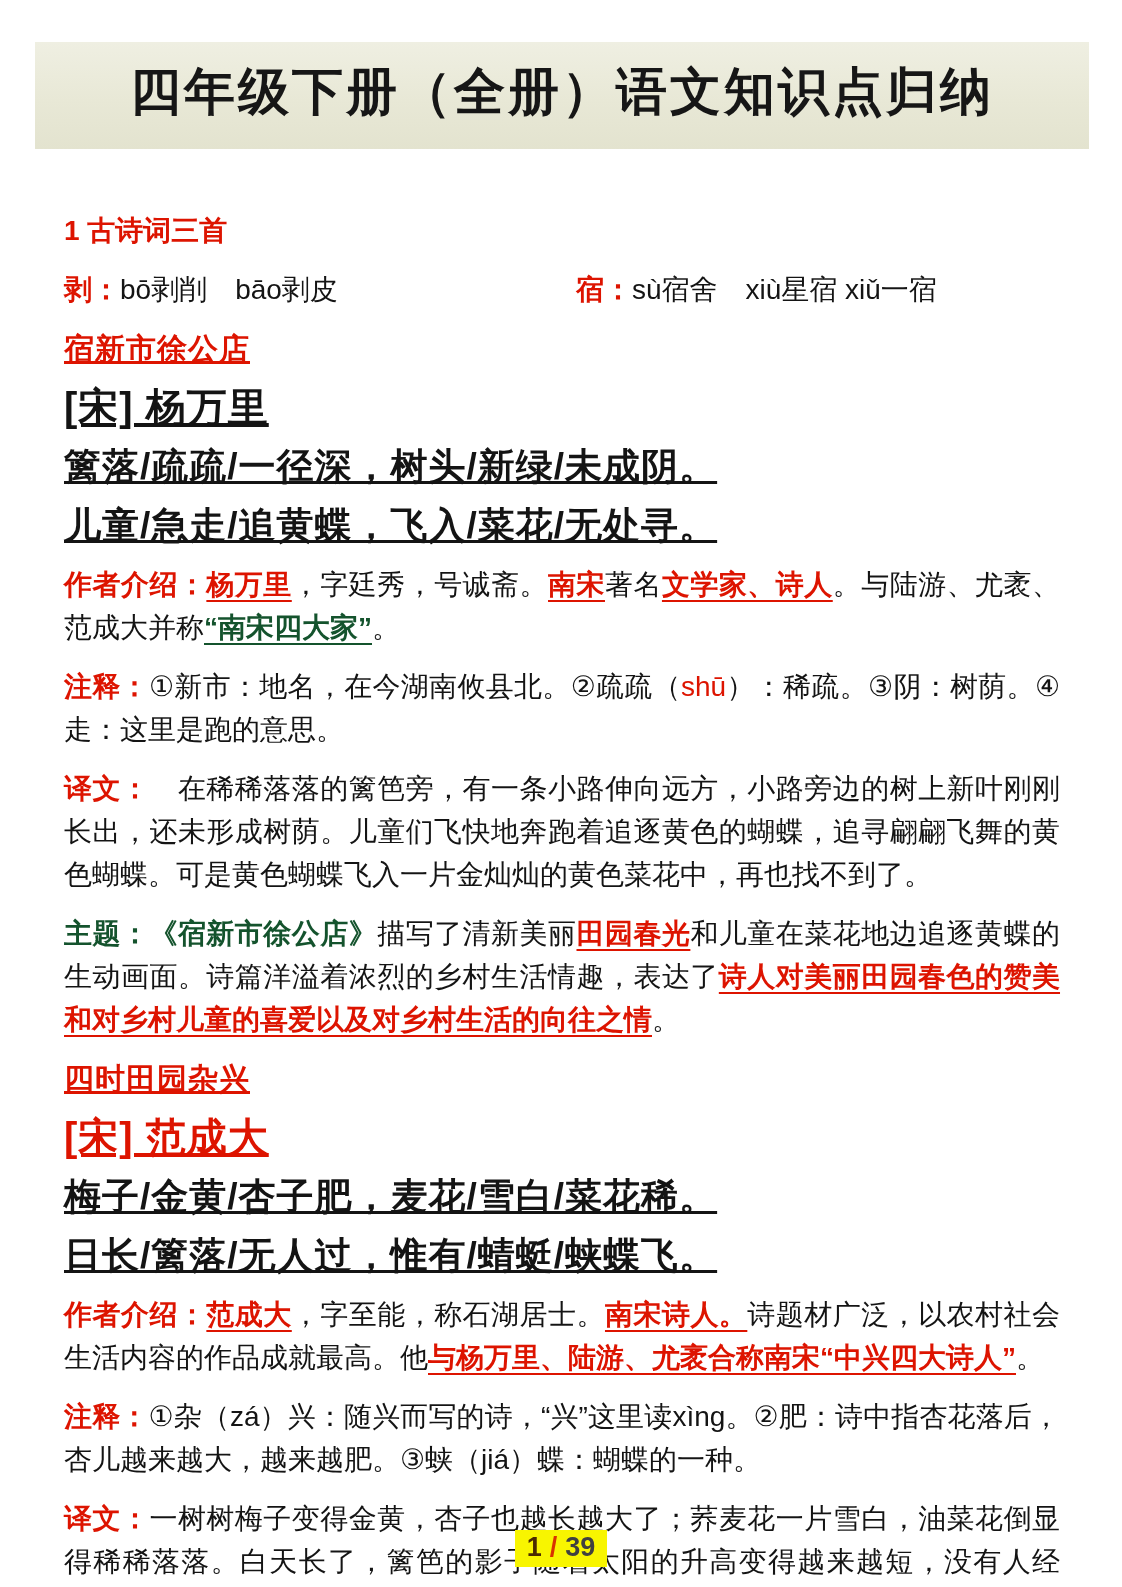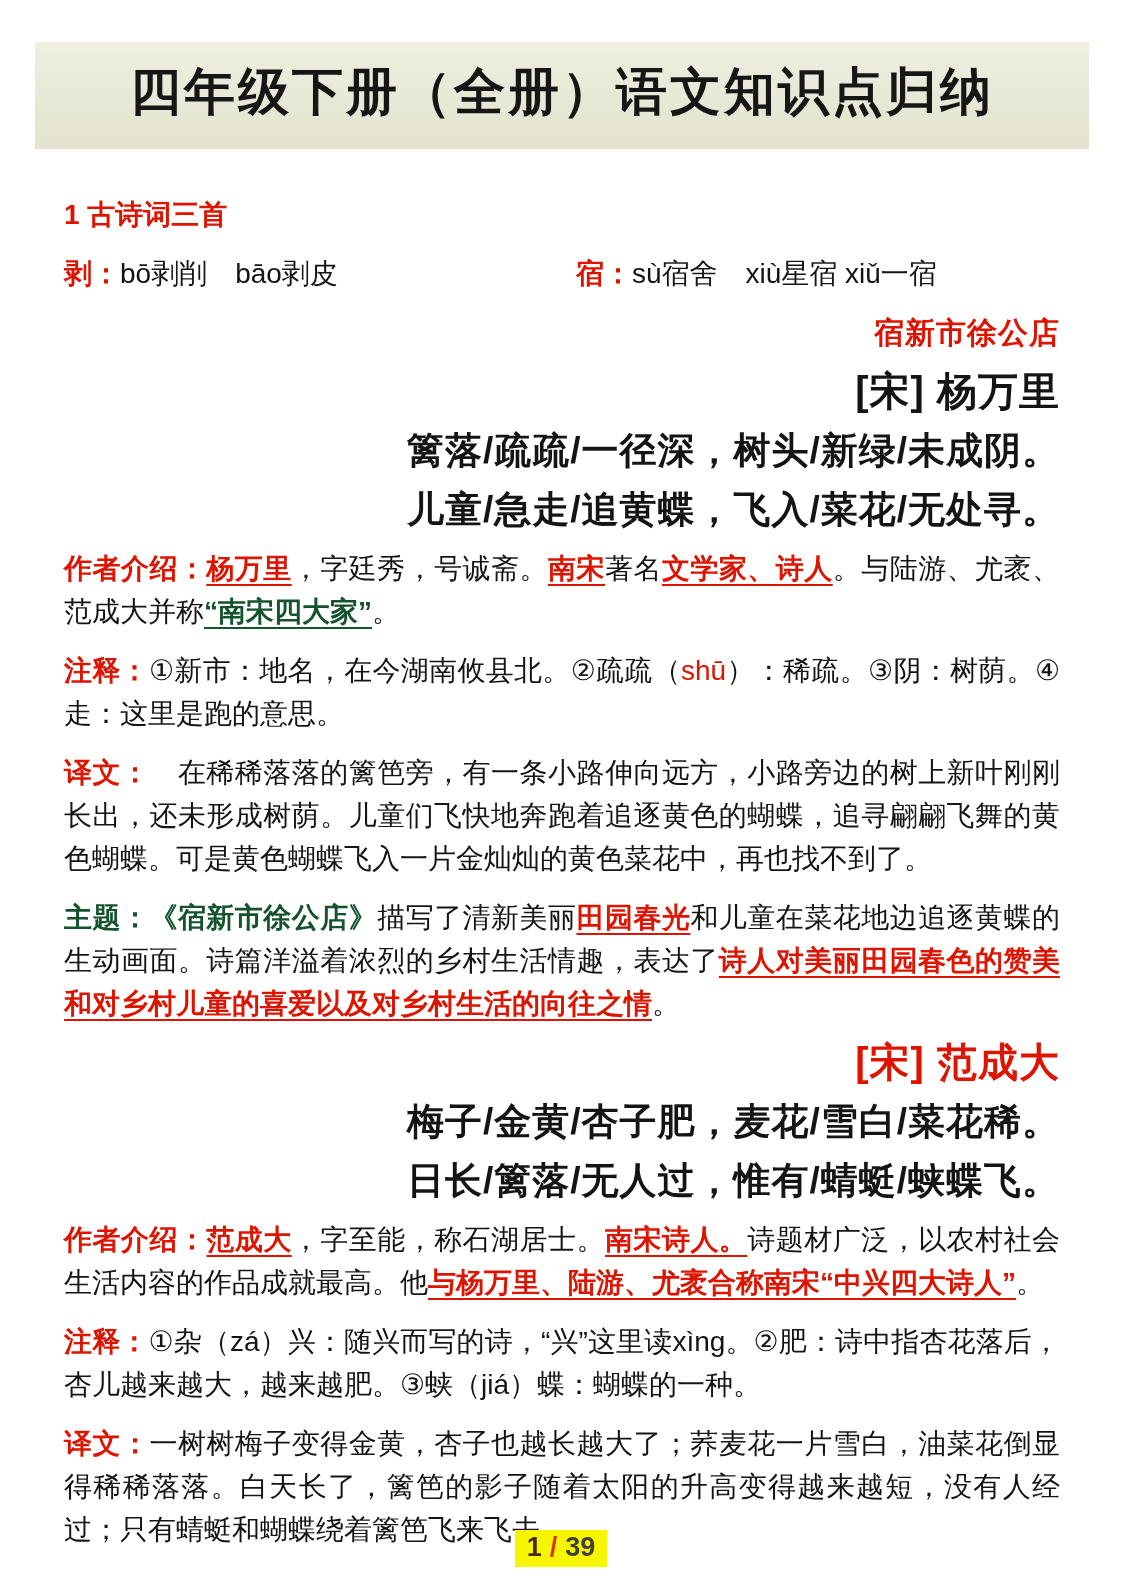--- a/index.html
+++ b/index.html
@@ -7,42 +7,42 @@
     position: relative;
     width: 1122px;
     height: 1587px;
     background: #ffffff;
     font-family: "Liberation Sans", "DejaVu Sans", sans-serif;
     color: #141414;
     overflow: hidden;
     box-sizing: border-box;
   }
   .title-banner {
-    margin: 42px 33px 0 35px;
+    margin: 42px 33px 16px 35px;
     background: linear-gradient(#efefe2, #e8e8d6 55%, #e3e3cf);
     text-align: center;
     padding: 16px 0 22px 0;
     font-family: Liberation Serif, serif;
   }
   .title-banner .title-text {
     font-size: 51px;
     font-weight: bold;
     letter-spacing: 3px;
     color: #161616;
   }
   .content {
     padding: 28px 46px 0 48px;
     font-size: 28px;
     line-height: 43px;
     text-align: justify;
   }
   .content p { margin: 16px; }
   .mt  { margin-top: 5px; }
   .mt2 { margin-top: 9px; }
-  .center { text-align: right; }
+  .center { text-align: left; text-decoration: underline; }
   
   .r  { color: #dd1400; }
   .dr { color: #14532d; }
   .b  { font-weight: bold; }
   .u  { text-decoration: underline; text-decoration-thickness: 2px; text-underline-offset: 6px; }
   .poem-title { font-size: 30px; letter-spacing: 1px; }
   .poem-author { font-size: 40px; letter-spacing: 1px; }
   .verse { font-size: 37px; font-weight: bold; letter-spacing: 1px; }
   .gap2 { margin-left: 238px; }
   .footer {
@@ -95,20 +95,21 @@
     </p>
 
     <p class="mt">
       <span class="r b">译文：</span><span>　在稀稀落落的篱笆旁，有一条小路伸向远方，小路旁边的树上新叶刚刚长出，还未形成树荫。儿童们飞快地奔跑着追逐黄色的蝴蝶，追寻翩翩飞舞的黄色蝴蝶。可是黄色蝴蝶飞入一片金灿灿的黄色菜花中，再也找不到了。</span>
     </p>
 
     <p class="mt">
       <span class="dr b">主题：</span><span class="dr b">《宿新市徐公店》</span><span>描写了清新美丽</span><span class="r b u">田园春光</span><span>和儿童在菜花地边追逐黄蝶的生动画面。诗篇洋溢着浓烈的乡村生活情趣，表达了</span><span class="r b u">诗人对美丽田园春色的赞美和对乡村儿童的喜爱以及对乡村生活的向往之情</span><span>。</span>
     </p>
 
+    <p class="center r b poem-title mt">四时田园杂兴</p>
     <p class="center r b poem-author">[宋] 范成大</p>
     <p class="center verse">梅子/金黄/杏子肥，麦花/雪白/菜花稀。</p>
     <p class="center verse">日长/篱落/无人过，惟有/蜻蜓/蛱蝶飞。</p>
 
     <p class="mt">
       <span class="r b">作者介绍：</span><span class="r b u">范成大</span><span>，字至能，称石湖居士。</span><span class="r b u">南宋诗人。</span><span>诗题材广泛，以农村社会生活内容的作品成就最高。他</span><span class="r b u">与杨万里、陆游、尤袤合称南宋“中兴四大诗人”</span><span>。</span>
     </p>
 
     <p class="mt">
       <span class="r b">注释：</span><span>①杂（zá）兴：随兴而写的诗，“兴”这里读xìng。②肥：诗中指杏花落后，杏儿越来越大，越来越肥。③蛱（jiá）蝶：蝴蝶的一种。</span>

